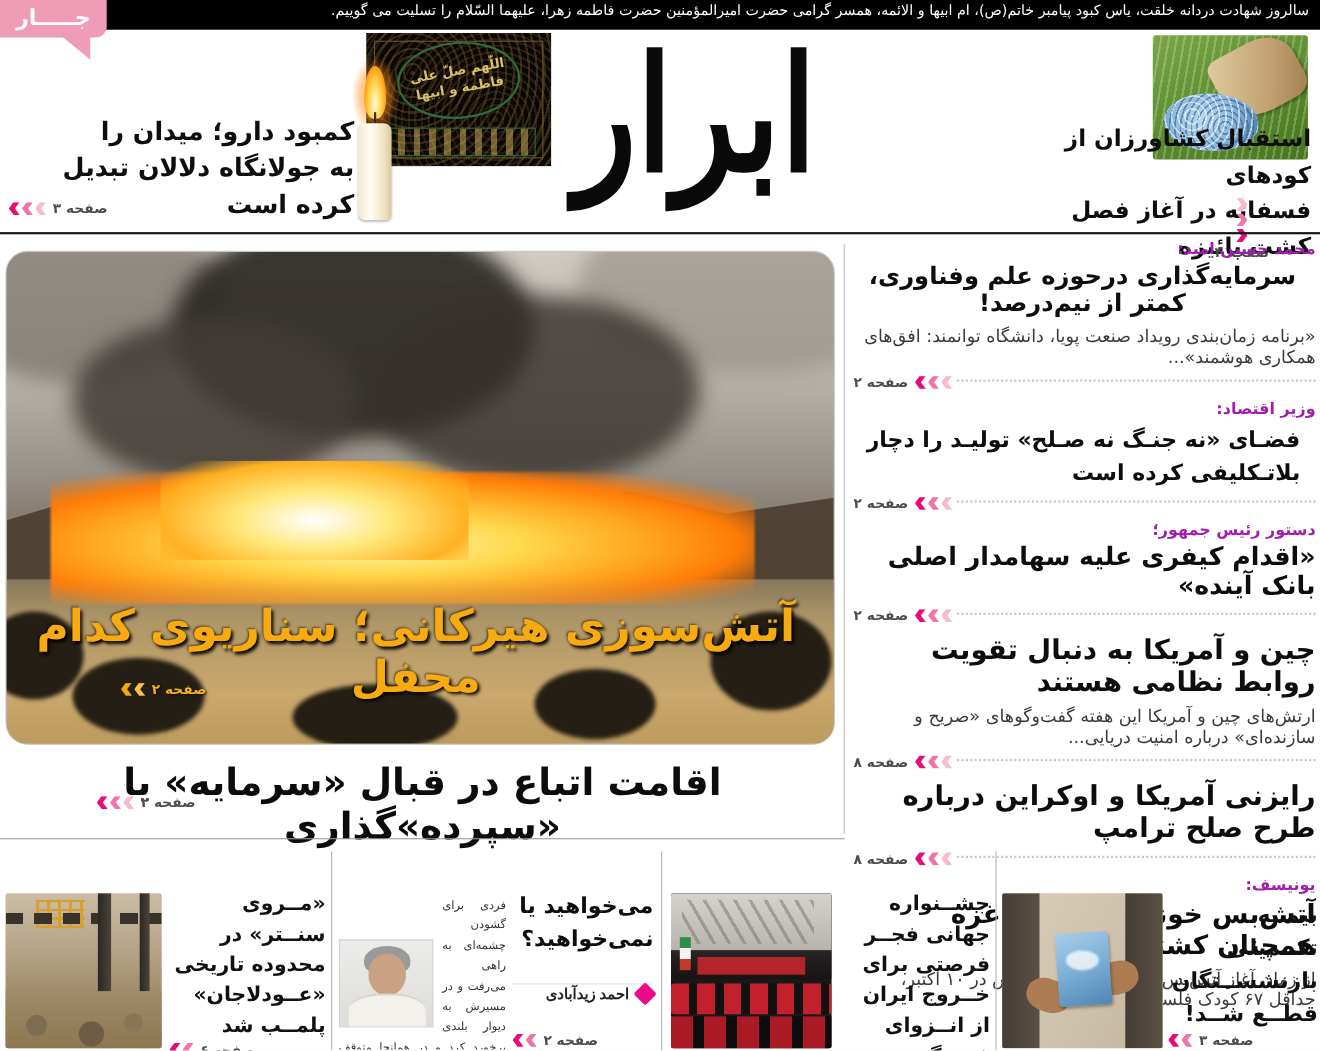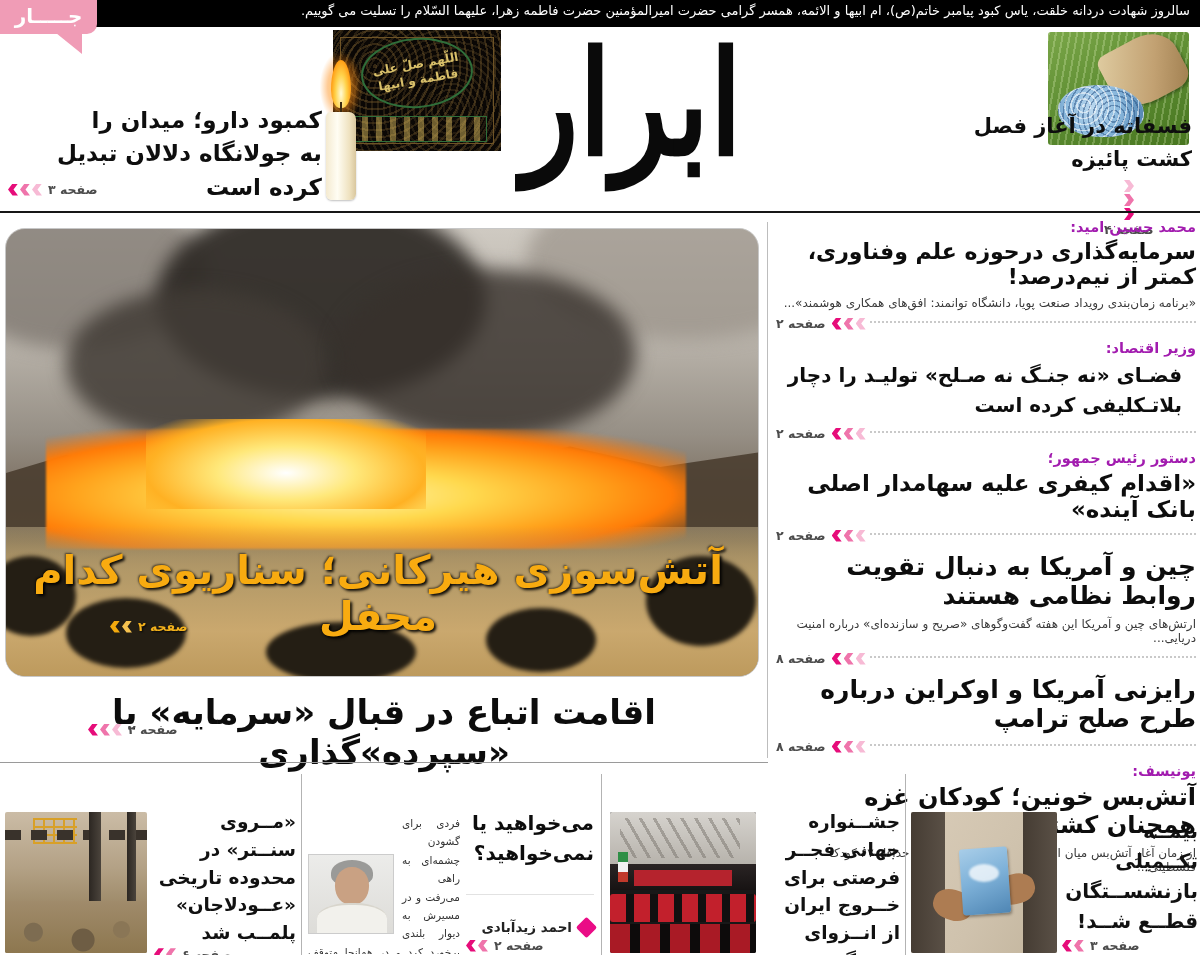--- a/index.html
+++ b/index.html
@@ -97,21 +97,21 @@
 
   
   .vdiv-main { position:absolute; left:767px; top:222px; width:1px; height:536px; background:#bdbdbd; }
   .hdiv-bottom { position:absolute; left:0; top:762px; width:768px; height:1px; background:#9a9a9a; }
   .bdiv { position:absolute; top:774px; width:1px; height:181px; background:#b3b3b3; }
 
   
   #rightcol { position:absolute; left:772px; top:219px; width:424px; height:586px; direction:rtl; }
   .kicker { color:#a21caf; font-size:14.5px; font-weight:bold; margin-bottom:4px; }
   .rc-hl { color:#0d0d0d; font-weight:bold; text-align:right; }
-  .rc-sub { color:#3a3a3a; font-size:12px; margin-top:7px; text-align:right; }
+  .rc-sub { color:#3a3a3a; font-size:16px; margin-top:7px; text-align:right; }
   .rc-item { margin-bottom:9px; }
   .plrow { margin-top:6px; }
 
   
   .cell { position:absolute; top:800px; height:155px; }
   .cphoto { position:absolute; top:12px; border-radius:2px; overflow:hidden; }
   .ctext { position:absolute; top:8px; bottom:2px; display:flex; flex-direction:column; direction:rtl; }
   .c-hl { font-size:18.5px; font-weight:bold; color:#111; text-align:right; line-height:1.5; }
   .c-pl { margin-top:auto; align-self:flex-end; direction:ltr; }
 
@@ -125,21 +125,21 @@
     background:radial-gradient(circle at 20% 60%, #7d6c51 0 9px, transparent 10px), radial-gradient(circle at 55% 75%, #6e5d44 0 11px, transparent 12px), radial-gradient(circle at 82% 55%, #8a7656 0 8px, transparent 9px), linear-gradient(180deg,#a08b6b,#8d774f); }
 
   
   #portrait { width:86px; height:80px; float:left; margin:40px 8px 0 0; background:linear-gradient(180deg,#ececea 0%, #dddcd8 100%); border:1px solid #ccc; position:relative; overflow:hidden; }
   #portrait .hair { position:absolute; left:22px; top:5px; width:42px; height:26px; border-radius:50% 50% 40% 40%; background:#9a9a98; }
   #portrait .face { position:absolute; left:26px; top:12px; width:34px; height:38px; border-radius:48%; background:#c9a183; }
   #portrait .shirt { position:absolute; left:8px; top:48px; width:70px; height:34px; border-radius:45% 45% 0 0; background:#f2f1ec; border-top:2px solid #d8d5cc; }
 
   #colB-body { position:absolute; left:6px; top:14px; width:152px; height:140px; direction:rtl; text-align:justify; font-size:10.5px; line-height:1.75; color:#333; overflow:hidden; }
   #colB-title { font-size:20px; font-weight:bold; color:#0d0d0d; text-align:right; line-height:1.5; }
-  #author-row { display:flex; align-items:center; gap:7px; direction:rtl; margin-top:26px; border-top:1px solid #e2e2e2; padding-top:24px; }
+  #author-row { display:flex; align-items:center; gap:7px; direction:rtl; margin-top:26px; border-top:1px solid #e2e2e2; padding-top:0;font-family:Liberation Serif, serif; }
   .diamond { width:15px; height:15px; background:#ea0c86; transform:rotate(45deg); border-radius:2px; }
   #author-name { font-size:13.5px; font-weight:bold; color:#222; }
 
   
   #ph-theater { left:8px; width:146px; height:141px; background:#181818; }
   #ph-theater .screen { position:absolute; left:0; top:0; width:100%; height:52px; background:linear-gradient(180deg,#d6d3ce,#b7b3ac); }
   #ph-theater .scr-art { position:absolute; left:10px; top:6px; width:120px; height:40px; background:repeating-linear-gradient(60deg, rgba(120,115,108,.5) 0 3px, transparent 3px 12px); }
   #ph-theater .stage { position:absolute; left:0; top:52px; width:100%; height:26px; background:linear-gradient(180deg,#2a2424,#171313); }
   #ph-theater .panel { position:absolute; left:24px; top:58px; width:98px; height:16px; background:#b5232d; }
   #ph-theater .flag { position:absolute; left:8px; top:40px; width:10px; height:30px; background:linear-gradient(180deg,#2f8f46 33%, #f2f2f2 33% 66%, #c0392b 66%); }
@@ -201,20 +201,21 @@
     <span class="txt">صفحه ۳</span>
   </div>
 
   <div id="fert-photo">
     <div class="blades"></div>
     <div class="sack"></div>
     <div class="pellets"></div>
     <div class="speck"></div>
   </div>
   <div id="hl-right" class="hl">
+    <div>استقبال کشاورزان از کودهای</div>
     <div>فسفاته در آغاز فصل کشت پائیزه</div>
   </div>
   <div class="pagelink abs" style="left:1100px; top:180px;flex-direction:column;">
     <i class="chev r c3"></i>
       <i class="chev r c2"></i>
       <i class="chev r c1"></i>
     <span class="txt">صفحه ۴</span>
   </div>
 
   <div class="hrule"></div>
@@ -251,21 +252,21 @@
     <span class="txt">صفحه ۲</span>
   </div>
 
   <div class="vdiv-main"></div>
   <div class="hdiv-bottom"></div>
 
   <div id="rightcol">
 
     <div class="rc-item">
       <div class="kicker">محمد حسین امید:</div>
-      <div class="rc-hl" style="font-size:22px;">سرمایه‌گذاری درحوزه علم وفناوری، کمتر از نیم‌درصد!</div>
+      <div class="rc-hl" style="font-size:22px;text-align:center;">سرمایه‌گذاری درحوزه علم وفناوری، کمتر از نیم‌درصد!</div>
       <div class="rc-sub">«برنامه زمان‌بندی رویداد صنعت پویا، دانشگاه توانمند: افق‌های همکاری هوشمند»...</div>
       <div class="plrow">
         <span class="pagelink">
             <span class="txt">صفحه ۲</span>
             <i class="chev c1"></i>
             <i class="chev c2"></i>
             <i class="chev c3"></i>
           </span>
         <div class="dots"></div>
       </div>

